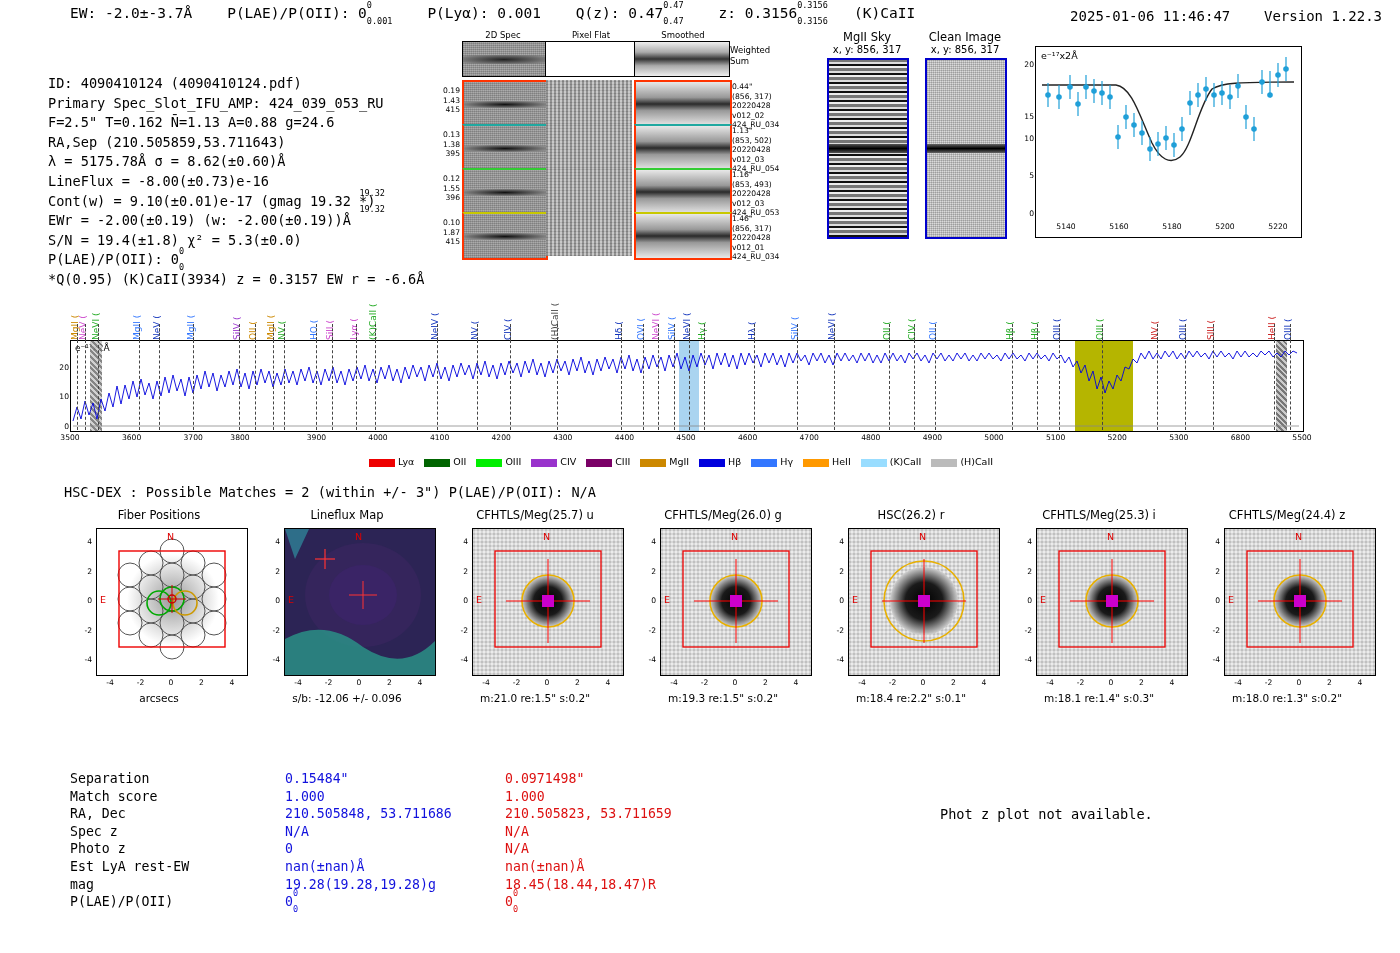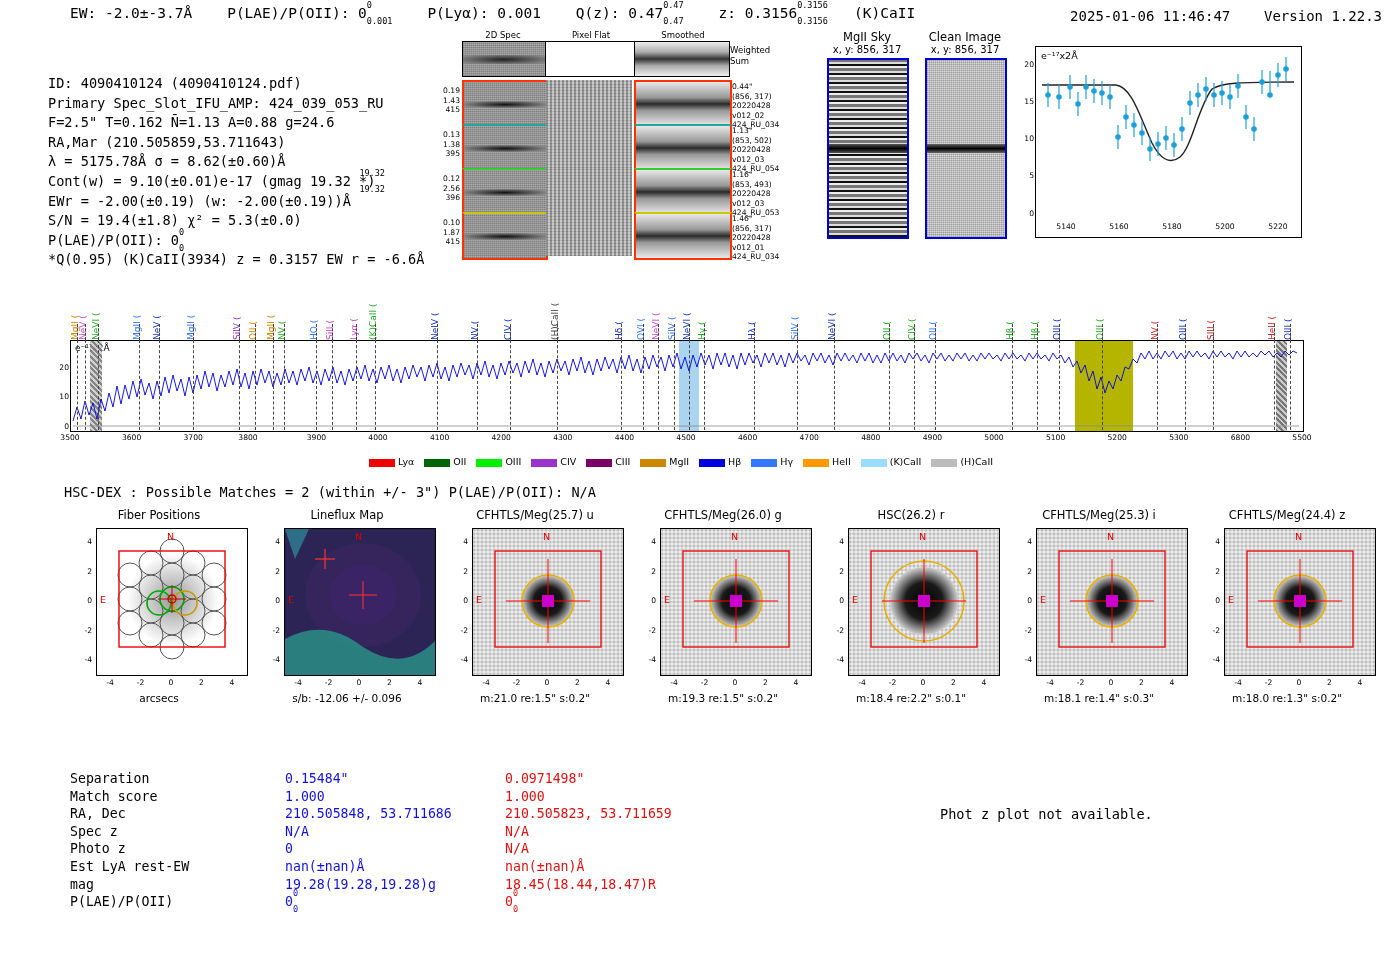--- a/index.html
+++ b/index.html
@@ -69,22 +69,23 @@
 <div class="abs mono nowrap" id="hdr-date">
   <span>2025-01-06 11:46:47</span>
   <span>&nbsp;&nbsp;</span>
   <span>Version 1.22.3</span>
 </div>
 
 <div class="abs mono" id="info">
   <div>ID: 4090410124 (4090410124.pdf)</div>
   <div>Primary Spec_Slot_IFU_AMP: 424_039_053_RU</div>
   <div>F=2.5"  T=0.162  N̄=1.13  A=0.88  g=24.6</div>
-  <div>RA,Mar (210.505859,53.711643)</div>
+  <div>RA,Sep (210.505859,53.711643)</div>
   <div>λ = 5175.78Å  σ = 8.62(±0.60)Å</div>
+  <div>LineFlux = -8.00(±0.73)e-16</div>
   <div class="nowrap">
     <span>Cont(w) = 9.10(±0.01)e-17 (gmag 19.32 *)</span><span class="frac" style="margin-left:-16px;"><sup>19.32</sup><br><sub>19.32</sub></span>
   </div>
   <div>EWr = -2.00(±0.19) (w: -2.00(±0.19))Å</div>
   <div>S/N = 19.4(±1.8)  χ² = 5.3(±0.0)</div>
   <div class="nowrap">
     <span>P(LAE)/P(OII): 0</span><span class="frac"><sup>0</sup><br><sub>0</sub></span>
   </div>
   <div>*Q(0.95) (K)CaII(3934) z = 0.3157  EW r = -6.6Å</div>
 </div>
@@ -146,21 +147,21 @@
       <div>(853, 502)</div>
       <div>20220428</div>
       <div>v012_03</div>
       <div>424_RU_054</div>
     </div>
   </div>
 
   <div class="abs" style="left:0;top:138px;">
     <div class="abs tick" style="left:-24px;top:6px;width:22px;text-align:right;">
       <div>0.12</div>
-      <div>2.56</div>
+      <div>1.55</div>
       <div>396</div>
     </div>
     <div class="abs" style="left:0;top:0;width:82px;height:44px;border:2px solid #ff3300;border-top:2px solid #33cc33;border-bottom:none;">
       <div class="abs noise" style="left:0;top:0;right:0;bottom:0;"></div>
       <div class="abs" style="left:0;right:0;top:19px;height:7px;background:radial-gradient(ellipse at center,#111,#888 75%,transparent);"></div>
     </div>
     <div class="abs noise2" style="left:84px;top:0;width:86px;height:44px;"></div>
     <div class="abs" style="left:172px;top:0;width:94px;height:44px;border:2px solid #ff3300;border-top:2px solid #33cc33;border-bottom:none;">
       <div class="abs" style="left:0;top:0;right:0;bottom:0;background:linear-gradient(180deg,#e8e8e8,#999 35%,#2a2a2a 50%,#999 65%,#e8e8e8);"></div>
     </div>
@@ -214,21 +215,21 @@
     <div class="abs" style="left:0;right:0;top:84px;height:9px;background:linear-gradient(180deg,#666,#000,#666);"></div>
   </div>
 </div>
 
 <div class="abs" style="left:1035px;top:46px;width:265px;height:190px;border:1px solid #000;background:#fff;">
   <div class="abs" style="left:5px;top:3px;font-size:9.5px;font-family:'DejaVu Sans',sans-serif;">e⁻¹⁷x2Å</div>
 
   <div class="abs tick" style="left:-18px;top:162px;width:16px;text-align:right;">0</div>
   <div class="abs tick" style="left:-18px;top:124px;width:16px;text-align:right;">5</div>
   <div class="abs tick" style="left:-18px;top:87px;width:16px;text-align:right;">10</div>
-  <div class="abs tick" style="left:-18px;top:50px;width:16px;text-align:right;">15</div>
+  <div class="abs tick" style="left:-18px;top:65px;width:16px;text-align:right;">15</div>
   <div class="abs tick" style="left:-18px;top:13px;width:16px;text-align:right;">20</div>
 
   <div class="abs tick" style="left:10px;top:175px;width:40px;text-align:center;">5140</div>
   <div class="abs tick" style="left:63px;top:175px;width:40px;text-align:center;">5160</div>
   <div class="abs tick" style="left:116px;top:175px;width:40px;text-align:center;">5180</div>
   <div class="abs tick" style="left:169px;top:175px;width:40px;text-align:center;">5200</div>
   <div class="abs tick" style="left:222px;top:175px;width:40px;text-align:center;">5220</div>
 
   <svg class="abs" style="left:0;top:0;" width="263" height="172" viewBox="0 0 263 172">
 
@@ -316,21 +317,21 @@
 
   <div class="abs tick" style="left:-22px;top:81px;width:20px;text-align:right;">0</div>
   <div class="abs tick" style="left:-22px;top:51px;width:20px;text-align:right;">10</div>
   <div class="abs tick" style="left:-22px;top:22px;width:20px;text-align:right;">20</div>
 </div>
 
 <div class="abs" style="left:70px;top:433px;width:1232px;height:14px;">
   <div class="abs tick" style="left:-16px;width:32px;text-align:center;">3500</div>
   <div class="abs tick" style="left:45.6px;width:32px;text-align:center;">3600</div>
   <div class="abs tick" style="left:107.2px;width:32px;text-align:center;">3700</div>
-  <div class="abs tick" style="left:162px;width:32px;text-align:center;">3800</div>
+  <div class="abs tick" style="left:154px;width:32px;text-align:center;">3800</div>
   <div class="abs tick" style="left:230.4px;width:32px;text-align:center;">3900</div>
   <div class="abs tick" style="left:292px;width:32px;text-align:center;">4000</div>
   <div class="abs tick" style="left:353.6px;width:32px;text-align:center;">4100</div>
   <div class="abs tick" style="left:415.2px;width:32px;text-align:center;">4200</div>
   <div class="abs tick" style="left:476.8px;width:32px;text-align:center;">4300</div>
   <div class="abs tick" style="left:538.4px;width:32px;text-align:center;">4400</div>
   <div class="abs tick" style="left:600px;width:32px;text-align:center;">4500</div>
   <div class="abs tick" style="left:661.6px;width:32px;text-align:center;">4600</div>
   <div class="abs tick" style="left:723.2px;width:32px;text-align:center;">4700</div>
   <div class="abs tick" style="left:784.8px;width:32px;text-align:center;">4800</div>

